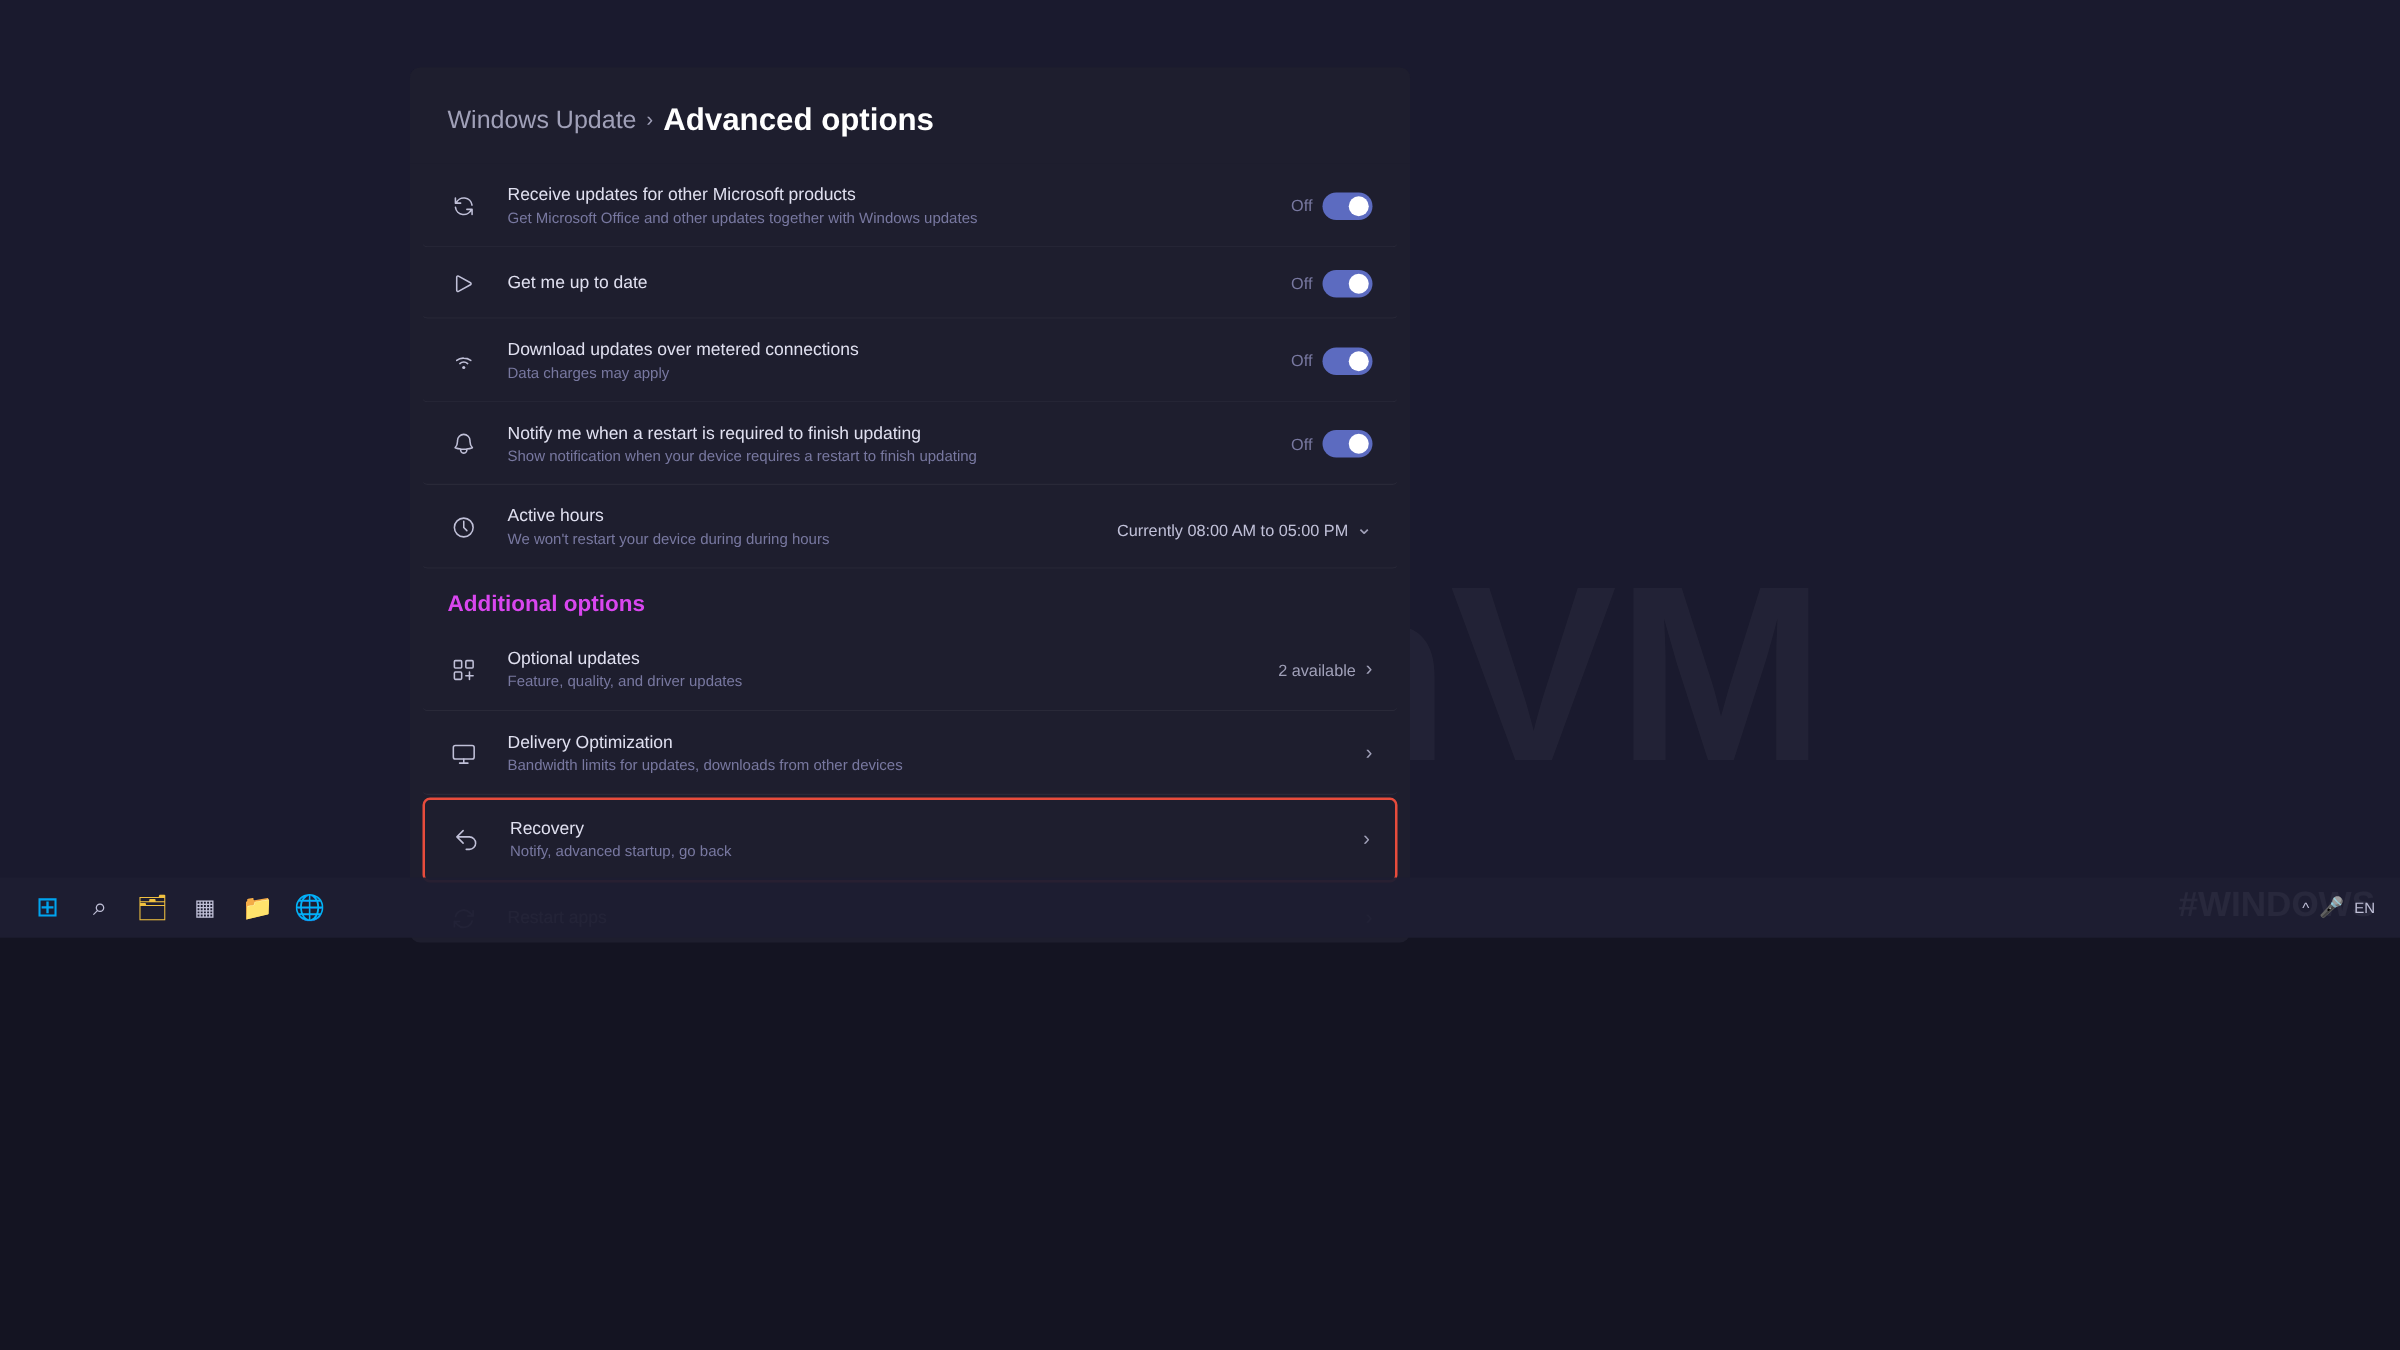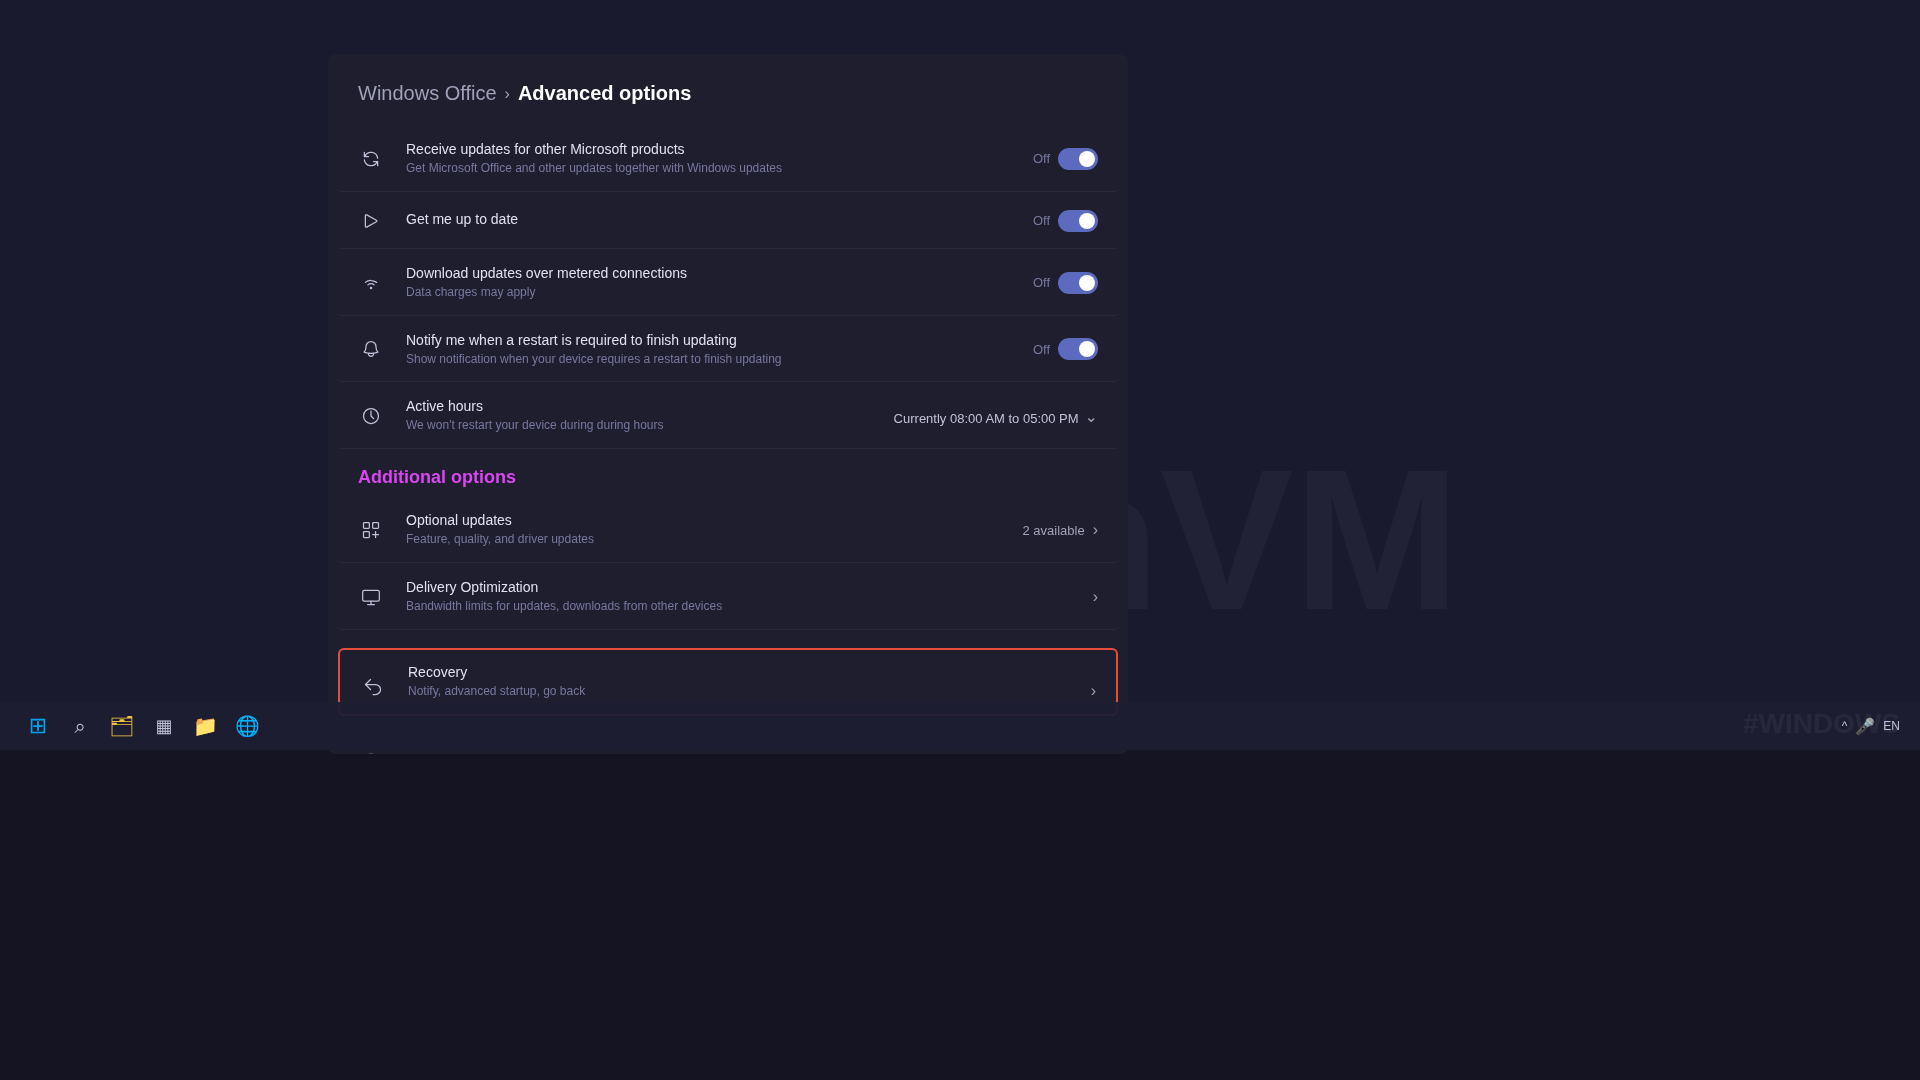--- a/index.html
+++ b/index.html
@@ -56,21 +56,21 @@
       color: #a0a0b8;
       cursor: pointer;
     }
 
     .breadcrumb-separator {
       color: #a0a0b8;
       font-size: 16px;
     }
 
     .breadcrumb-current {
-      font-size: 20px;
+      font-size: 25px;
       font-weight: 600;
       color: #ffffff;
     }
 
     
     .settings-list {
       padding: 0 10px;
       overflow-y: auto;
     }
 
@@ -262,21 +262,21 @@
 <body>
 
 <div class="watermark">NeuronVM</div>
 
 <div class="bottom-reflection"></div>
 
 <div class="settings-panel">
 
   <div class="breadcrumb-header">
     <div class="breadcrumb">
-      <span class="breadcrumb-windows-update">Windows Office</span>
+      <span class="breadcrumb-windows-update">Windows Update</span>
       <span class="breadcrumb-separator">›</span>
       <span class="breadcrumb-current">Advanced options</span>
     </div>
   </div>
 
   <div class="settings-list">
 
     <div class="setting-row">
       <div class="setting-icon">
         <svg viewBox="0 0 24 24">
@@ -389,21 +389,21 @@
       </div>
       <div class="setting-text">
         <div class="setting-title">Delivery Optimization</div>
         <div class="setting-desc">Bandwidth limits for updates, downloads from other devices</div>
       </div>
       <div class="setting-control">
         <span class="chevron">›</span>
       </div>
     </div>
 
-    <div class="setting-row highlighted" style="margin: 18px 0; align-items: flex-end;">
+    <div class="setting-row highlighted" style="margin: 2px 0;">
       <div class="setting-icon">
         <svg viewBox="0 0 24 24">
             <path stroke-linecap="round" stroke-linejoin="round" d="M9 15L3 9m0 0l6-6M3 9h12a6 6 0 010 12h-3"></path>
           </svg>
       </div>
       <div class="setting-text">
         <div class="setting-title">Recovery</div>
         <div class="setting-desc">Notify, advanced startup, go back</div>
       </div>
       <div class="setting-control">

